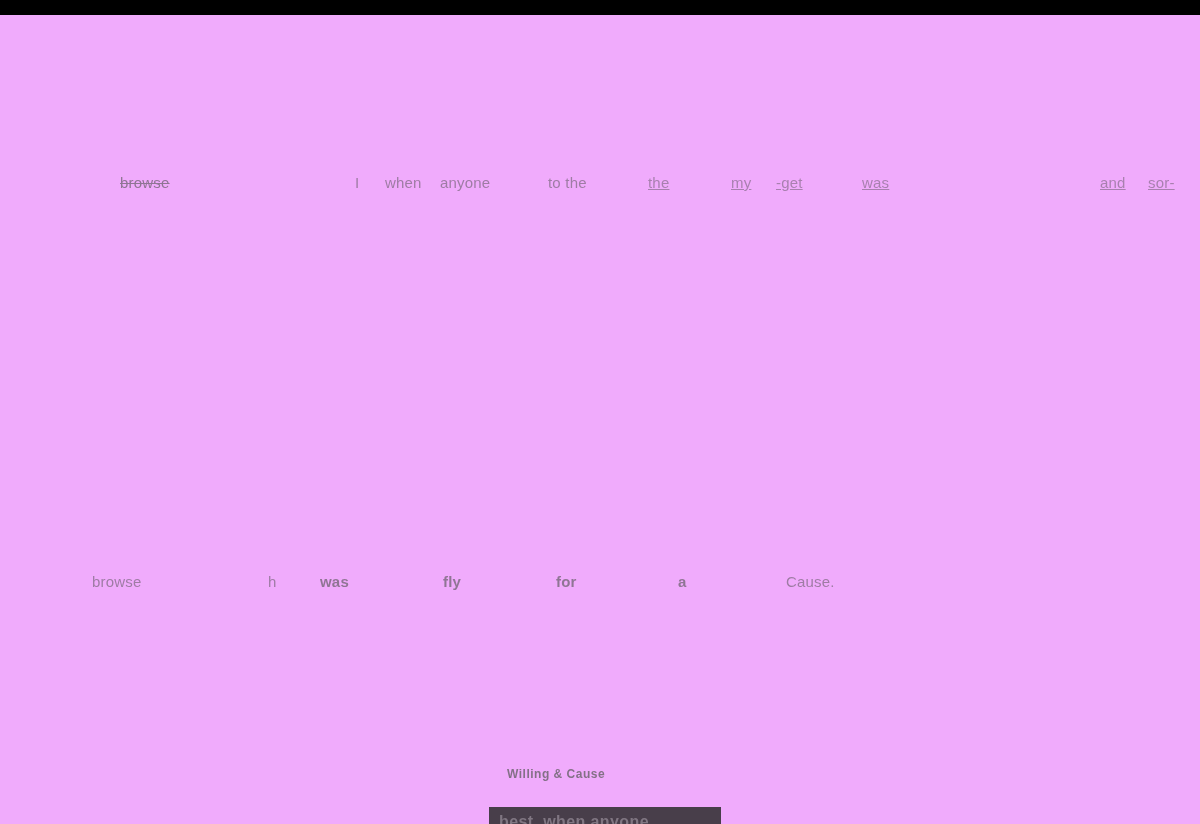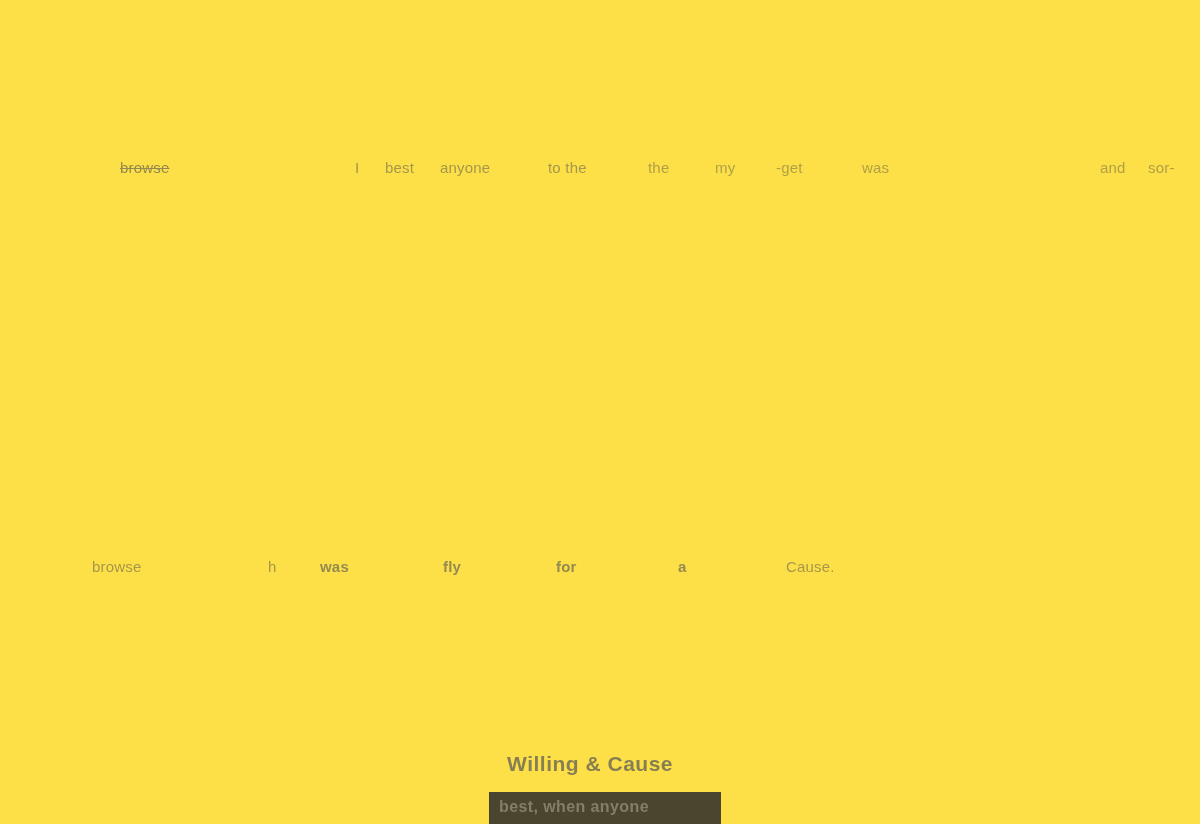--- a/index.html
+++ b/index.html
@@ -11,21 +11,22 @@
     width: 1200px;
     height: 824px;
     overflow: hidden;
     font-family: "Liberation Sans", sans-serif;
     color: #4a4a4a;
     position: relative;
   }
   .screen {
     position: absolute;
     inset: 0;
-    background: #fde047;
+    background: #f0abfc;
+    margin-top: 15px;
   }
   
   .frag-row {
     position: absolute;
     left: 0;
     width: 1200px;
     height: 0;
   }
   .frag {
     position: absolute;
@@ -37,20 +38,21 @@
     letter-spacing: 0.2px;
     filter: blur(0.4px);
   }
   .frag.dim {
     color: #4e4e4e;
     opacity: 0.5;
   }
   .frag.dimmer {
     color: #464646;
     opacity: 0.42;
+    text-decoration: underline;
   }
   .frag.strike {
     text-decoration: line-through;
     text-decoration-color: #555555;
     text-decoration-thickness: 1px;
   }
   .frag.bold {
     font-weight: bold;
   }
   
@@ -59,21 +61,21 @@
     left: 489px;
     top: 752px;
     width: 232px;
   }
   .bottom-line-1 {
     position: absolute;
     left: 18px;
     top: 0;
     color: #5a5a5a;
     opacity: 0.72;
-    font-size: 21px;
+    font-size: 12px;
     font-weight: bold;
     letter-spacing: 0.5px;
     white-space: nowrap;
     filter: blur(0.5px);
   }
   .bottom-bar {
     position: absolute;
     left: 0;
     top: 40px;
     width: 232px;
@@ -95,25 +97,25 @@
   }
 </style>
 </head>
 <body>
 
 <div class="screen">
 
   <div class="frag-row" style="top:160px">
     <span class="frag strike" style="left:120px">browse</span>
     <span class="frag dim" style="left:355px">I</span>
-    <span class="frag dim" style="left:385px">best</span>
+    <span class="frag dim" style="left:385px">when</span>
     <span class="frag dim" style="left:440px">anyone</span>
     <span class="frag dim" style="left:548px">to the</span>
     <span class="frag dimmer" style="left:648px">the</span>
-    <span class="frag dimmer" style="left:715px">my</span>
+    <span class="frag dimmer" style="left:731px">my</span>
     <span class="frag dimmer" style="left:776px">-get</span>
     <span class="frag dimmer" style="left:862px">was</span>
     <span class="frag dimmer" style="left:1100px">and</span>
     <span class="frag dimmer" style="left:1148px">sor-</span>
   </div>
 
   <div class="frag-row" style="top:559px">
     <span class="frag dim" style="left:92px">browse</span>
     <span class="frag dim" style="left:268px">h</span>
     <span class="frag bold" style="left:320px">was</span>

